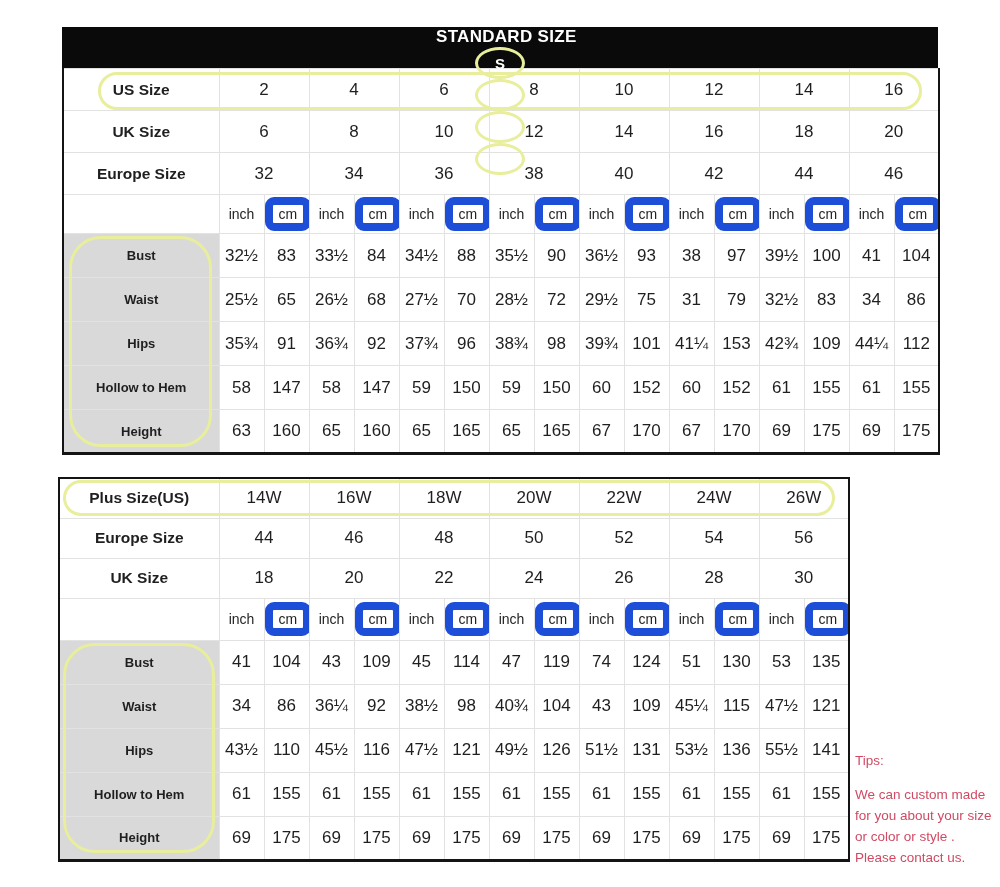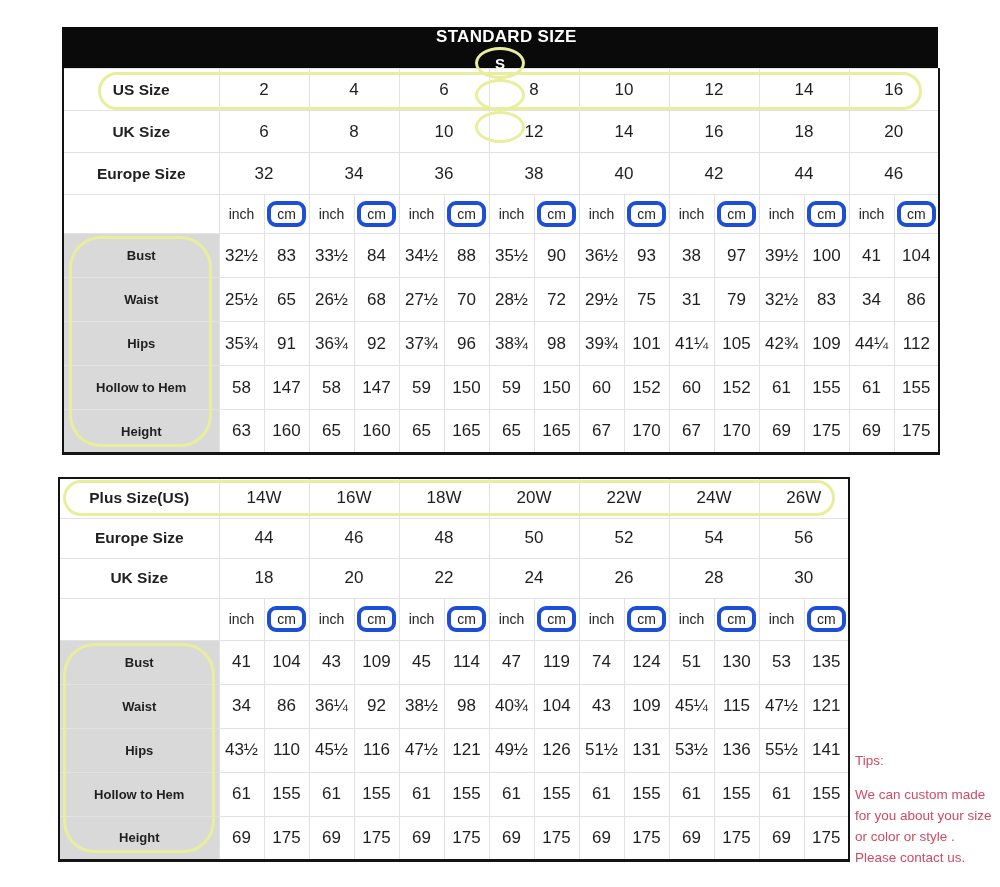--- a/index.html
+++ b/index.html
@@ -29,21 +29,21 @@
   .wrap1 table.grid{border-top:none;}
   table.grid th,table.grid td{border:1px solid var(--grid);text-align:center;vertical-align:middle;
              color:var(--ink);overflow:hidden;}
   th.rlabel{font-weight:bold;font-size:15.5px;color:#111;}
   th.mlabel{font-weight:bold;font-size:13px;color:#111;background:var(--labelbg);}
   td.val{font-size:17px;font-weight:400;color:#2a2a2a;}
   td.unit{font-size:14px;color:#333;}
   tr.srow1{height:42px;}  tr.srow2{height:40px;}
   tr.units1{height:39px;} tr.units2{height:42px;}
   tr.mrow{height:44px;}
-  .cmbox{display:inline-block;border:4px solid #1d4ed8;border-radius:9px;padding:2px 6px;line-height:1;}
+  .cmbox{display:inline-block;border:8px solid #1d4ed8;border-radius:9px;padding:2px 6px;line-height:1;}
 
   
   .mark{position:absolute;border:3px solid var(--hl);pointer-events:none;}
   .mark.row{border-radius:19px;}
   .mark.block{border-radius:32px;}
   .m-usrow{left:36px;top:45px;width:824px;height:38px;}
   .m-stdlabels{left:7px;top:209px;width:143px;height:211px;}
   .m-plusrow{left:5px;top:3px;width:772px;height:36px;}
   .m-pluslabels{left:5px;top:166px;width:152px;height:210px;}
 
@@ -61,20 +61,23 @@
     <div class="bar">
       <div class="bar-title">STANDARD SIZE</div>
       <div class="bar-group">
         <span class="oval">S</span>
       </div>
       <div class="bar-group">
         <span class="oval">M</span>
       </div>
       <div class="bar-group">
         <span class="oval">L</span>
+      </div>
+      <div class="bar-group">
+        <span class="oval">XL</span>
       </div>
     </div>
     <table class="grid" id="tbl-standard">
         <colgroup>
           <col style="width: 156px;">
           <col style="width: 45px;">
           <col style="width: 45px;">
           <col style="width: 45px;">
           <col style="width: 45px;">
           <col style="width: 45px;">
@@ -187,21 +190,21 @@
             <td class="val">91</td>
             <td class="val">36¾</td>
             <td class="val">92</td>
             <td class="val">37¾</td>
             <td class="val">96</td>
             <td class="val">38¾</td>
             <td class="val">98</td>
             <td class="val">39¾</td>
             <td class="val">101</td>
             <td class="val">41¼</td>
-            <td class="val">105</td>
+            <td class="val">153</td>
             <td class="val">42¾</td>
             <td class="val">109</td>
             <td class="val">44¼</td>
             <td class="val">112</td>
           </tr>
           <tr class="mrow">
             <th class="mlabel">Hollow to Hem</th>
             <td class="val">58</td>
             <td class="val">147</td>
             <td class="val">58</td>

